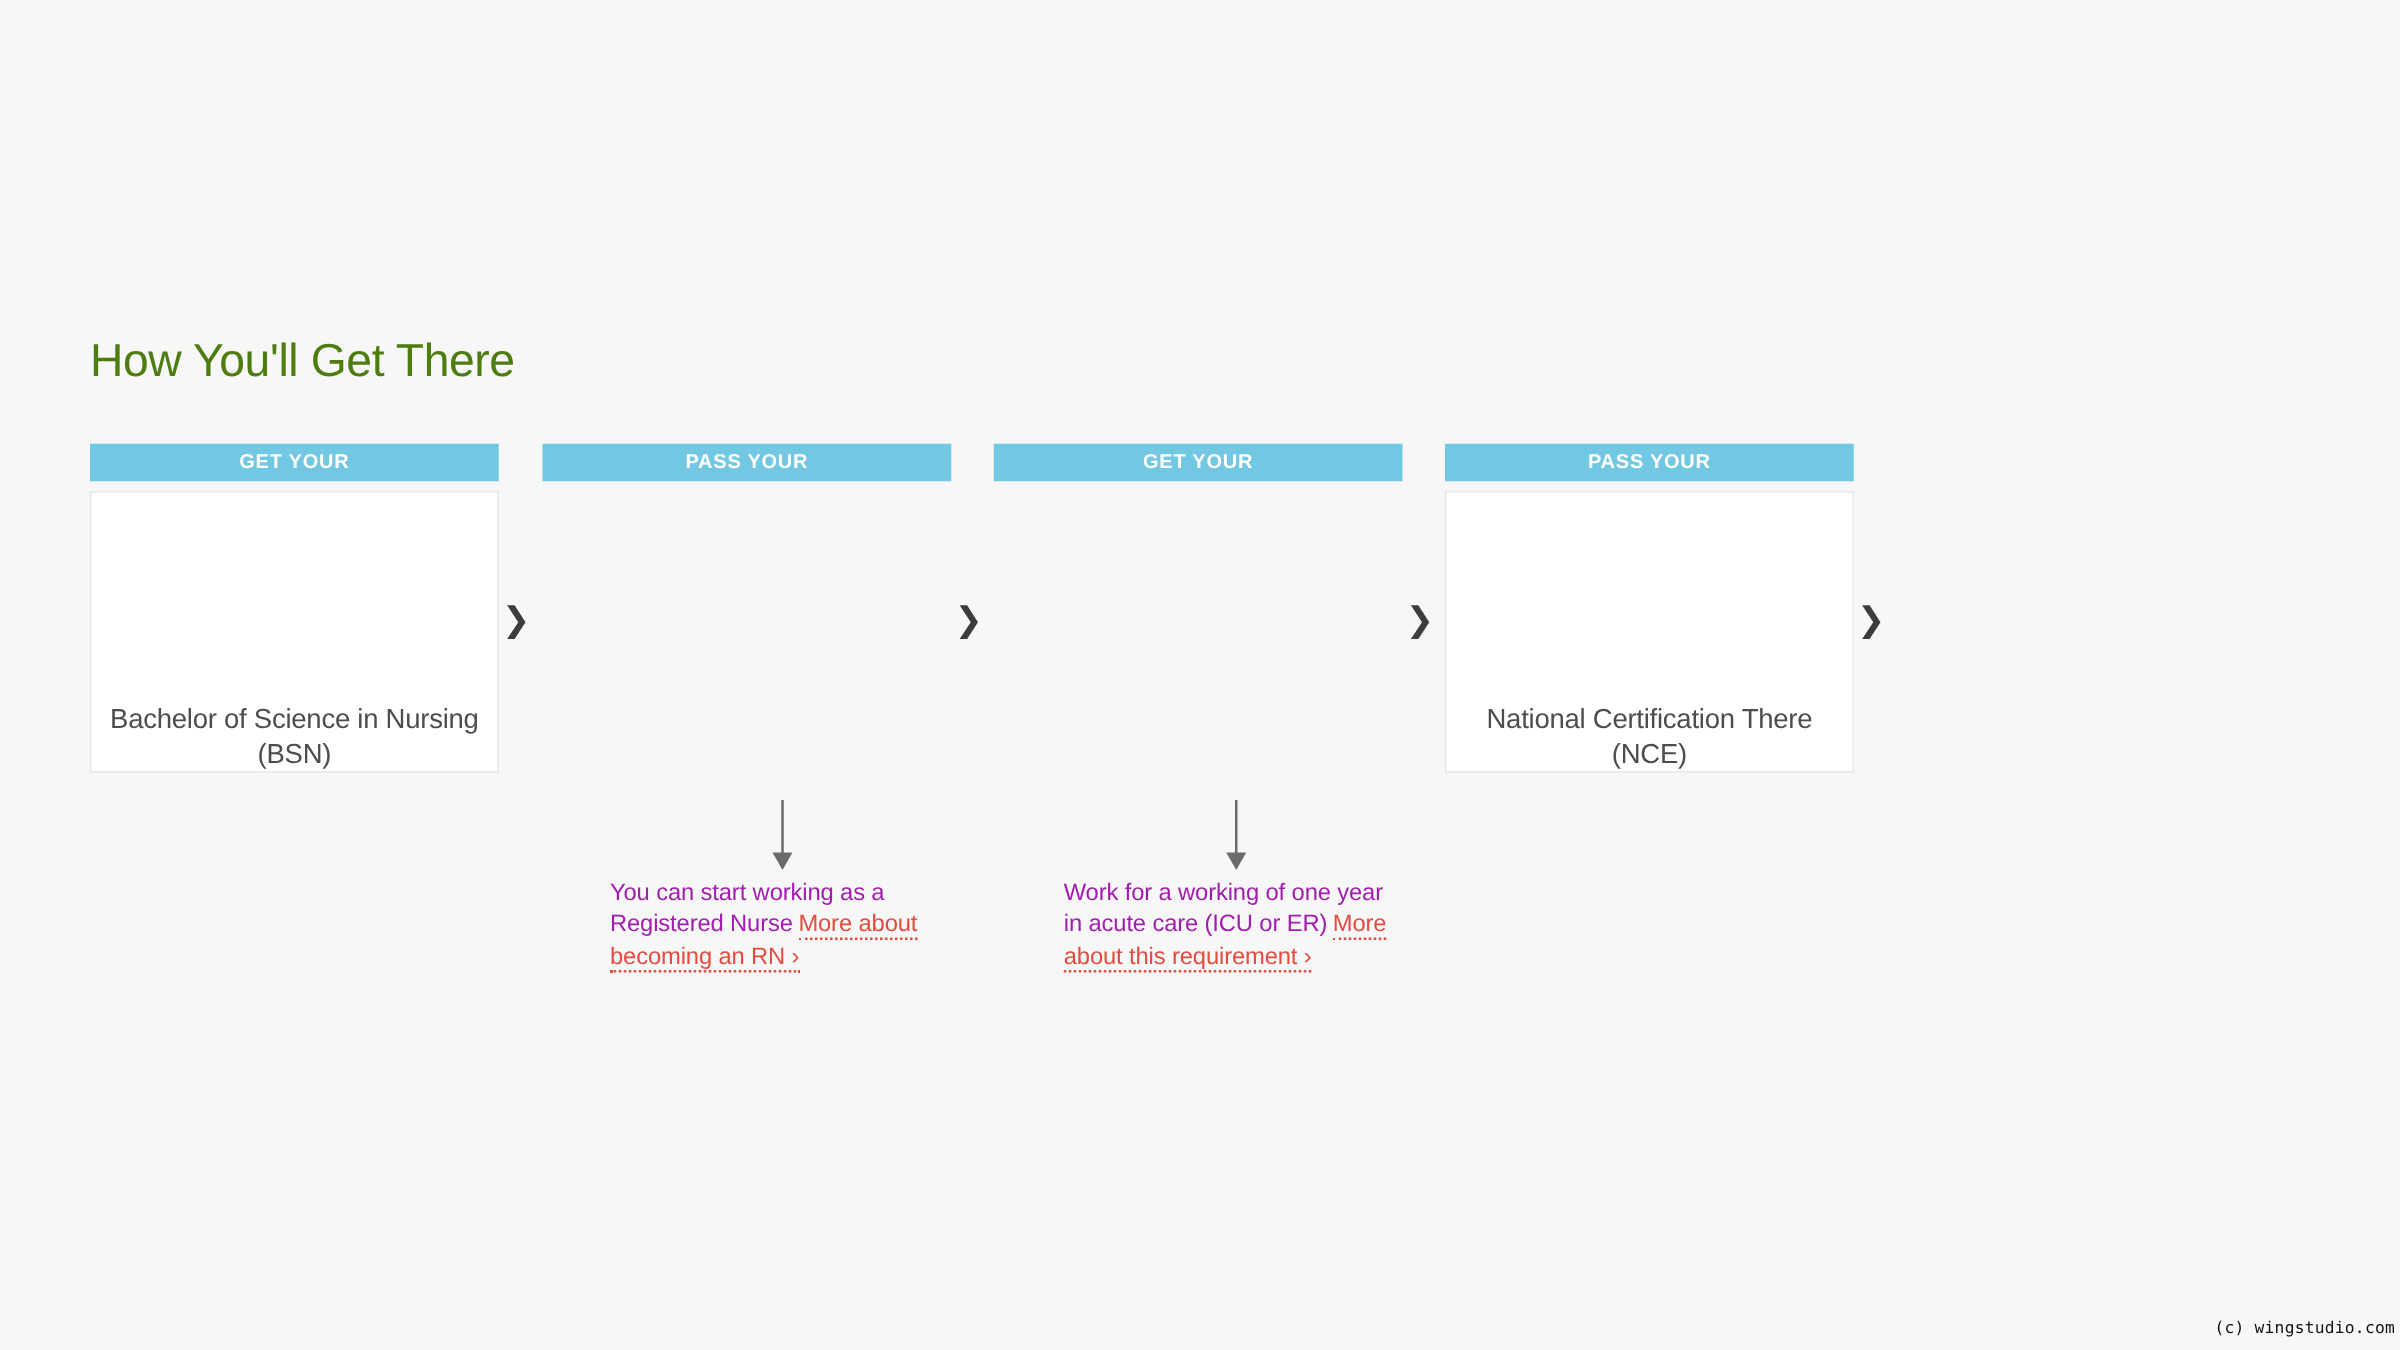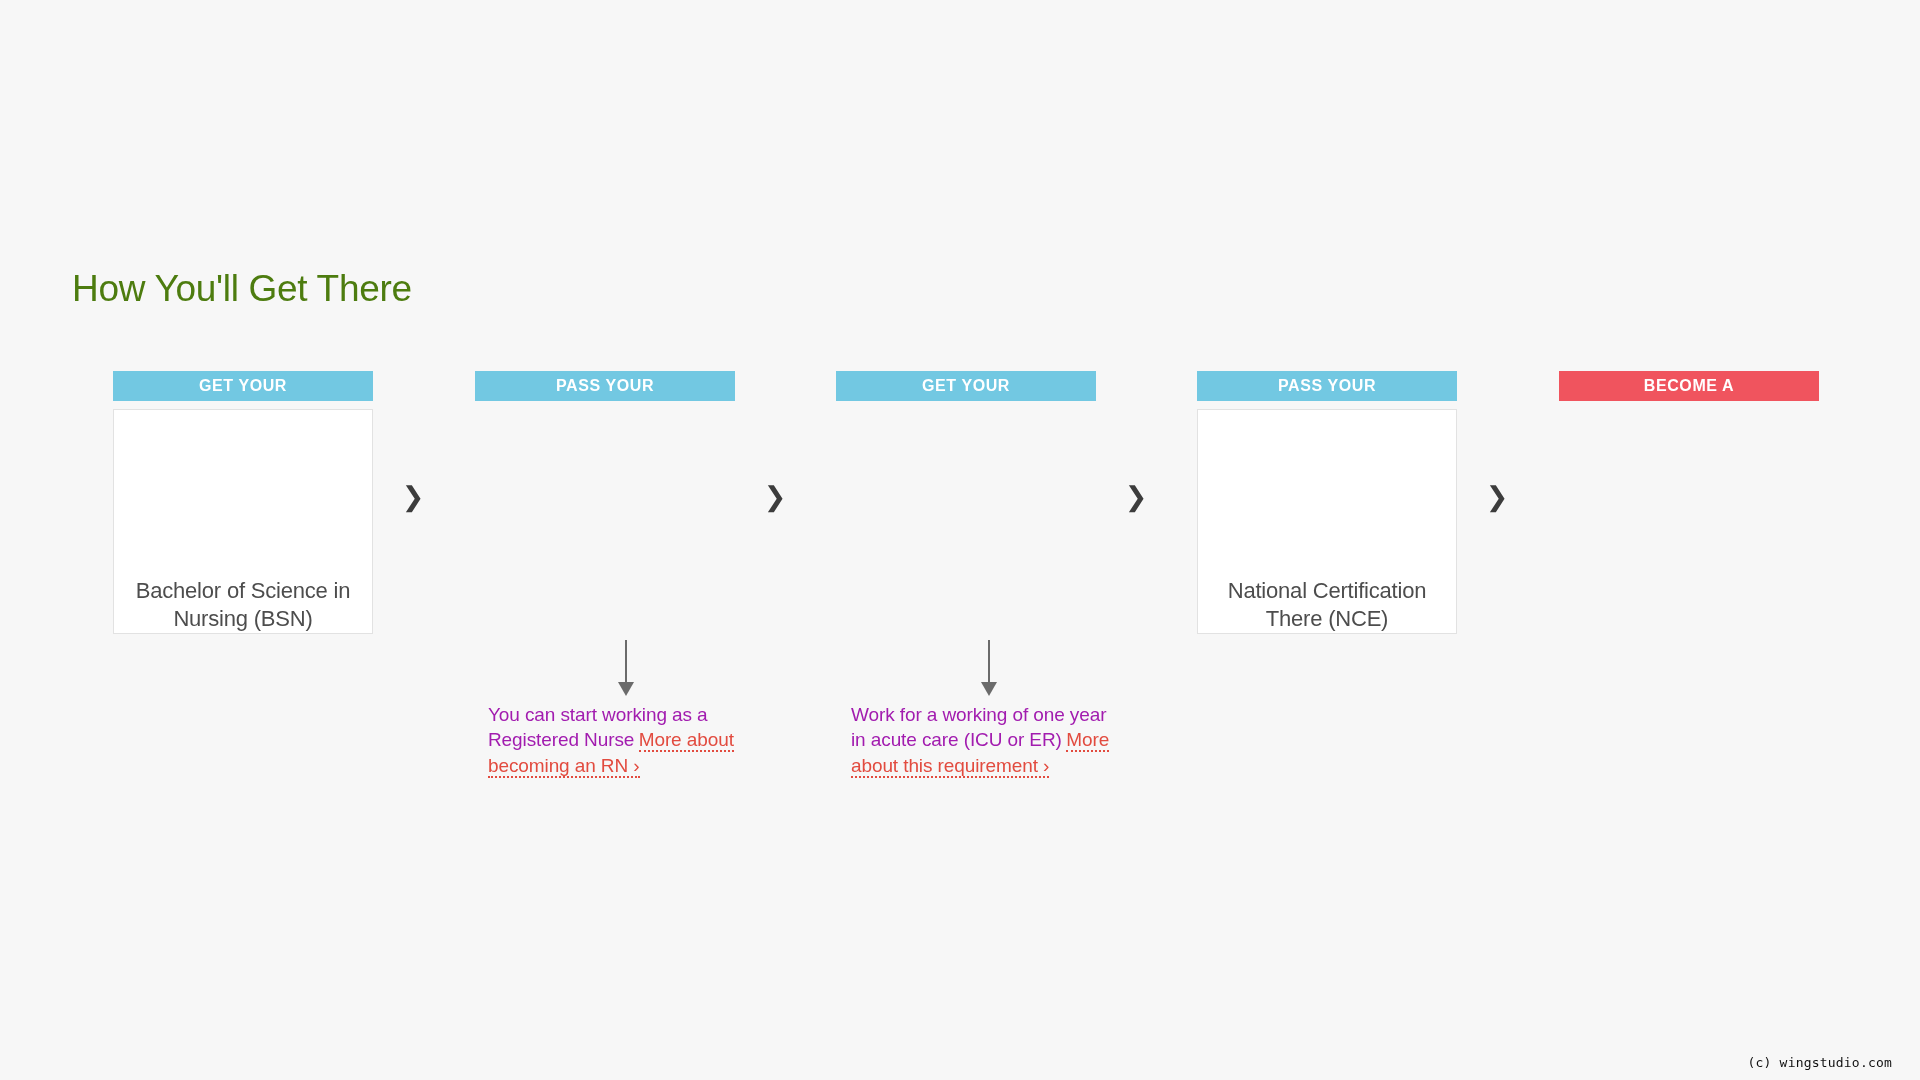--- a/index.html
+++ b/index.html
@@ -39,23 +39,22 @@
   #flow-row {
     position: absolute;
     left: 72px;
     top: 355px;
     width: 1776px;
     height: 290px;
   }
 
   .step {
     position: absolute;
-    top: 16px;
-    width: 260px;
-    margin-left: 41px;
+    top: 0;
+    width: 327px;
   }
 
   .step-header {
     height: 30px;
     line-height: 30px;
     text-align: center;
     color: #ffffff;
     font-size: 16px;
     font-weight: bold;
     letter-spacing: 0.6px;
@@ -151,21 +150,21 @@
     color: #e24b3f;
     letter-spacing: -0.1px;
     border-bottom: 2px dotted #e24b3f;
     cursor: pointer;
     text-decoration: none;
   }
 
   
   #watermark {
     position: absolute;
-    right: 28px;
+    right: 4px;
     bottom: 10px;
     font-family: "DejaVu Sans Mono", monospace;
     font-size: 13px;
     color: #111111;
     letter-spacing: 0.2px;
     white-space: nowrap;
   }
 </style>
 </head>
 <body>
@@ -200,21 +199,20 @@
     <div class="step" style="left:1084px;">
       <div class="step-header blue">PASS YOUR</div>
       <div class="step-card">
         <div class="step-card-text">National Certification There (NCE)</div>
       </div>
     </div>
 
     <div class="chevron" style="left:1411px;">❯</div>
 
     <div class="step" style="left:1446px;">
-      <div class="step-header red">BECOME A</div>
     </div>
 
   </div>
 
   <div class="annotation" style="left:614px; top:640px;">
     <div class="arrow-wrap">
       <div class="arrow-stem"></div>
       <div class="arrow-head"></div>
     </div>
     <div class="annotation-body">

